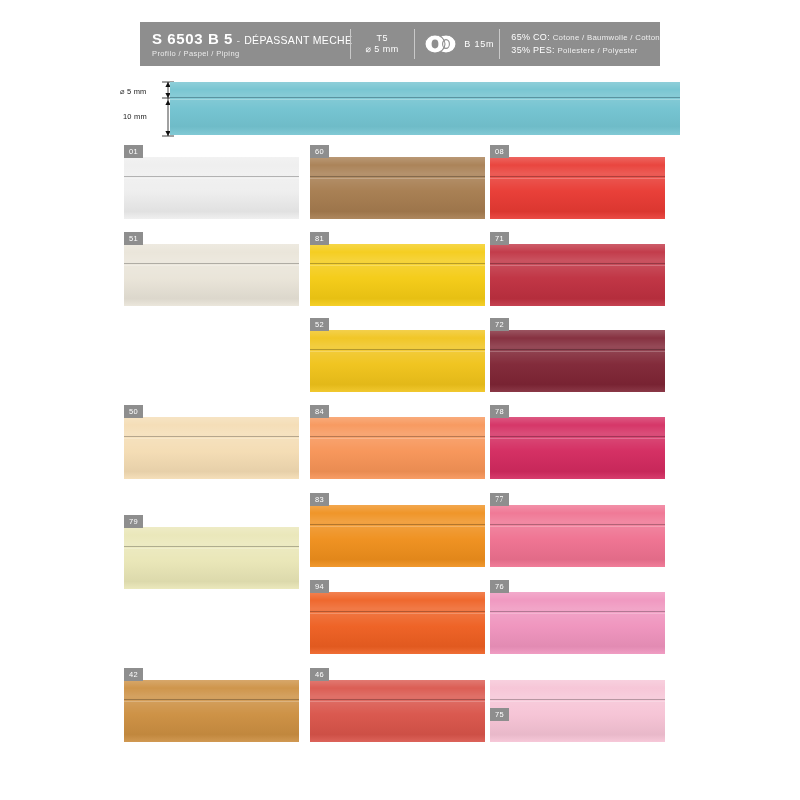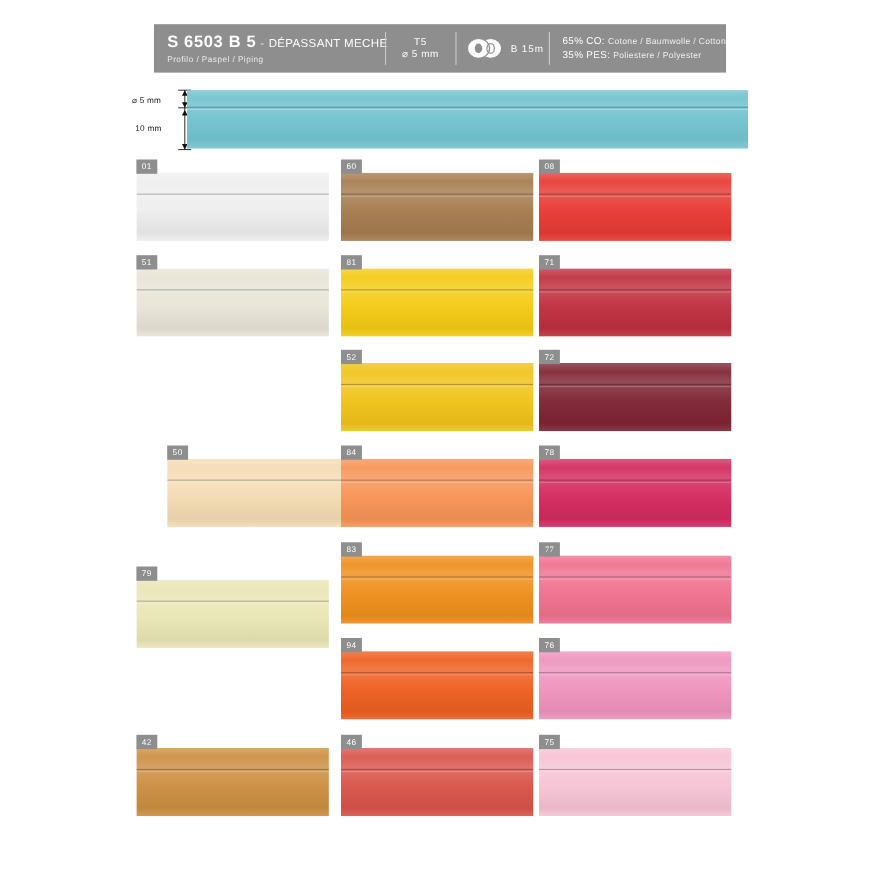--- a/index.html
+++ b/index.html
@@ -244,21 +244,21 @@
       </div>
       <div class="cell" style="left: 490px; top: 318px;">
         <div class="sw">
           <div class="base" style="background: rgb(127, 37, 53);"></div>
           <div class="sheen"></div>
           <div class="seamA" style="top: 19px;"></div>
           <div class="seamB" style="top: 21px;"></div>
         </div>
         <div class="badge" style="background: rgb(142, 142, 142);">72</div>
       </div>
-      <div class="cell" style="left: 124px; top: 405px; margin-left: 28px;">
+      <div class="cell" style="left: 124px; top: 405px;">
         <div class="sw">
           <div class="base" style="background: rgb(244, 220, 179);"></div>
           <div class="sheen"></div>
           <div class="seamA" style="top: 19px;"></div>
           <div class="seamB" style="top: 21px;"></div>
         </div>
         <div class="badge" style="background: rgb(142, 142, 142);">50</div>
       </div>
       <div class="cell" style="left: 310px; top: 405px;">
         <div class="sw">
@@ -341,17 +341,17 @@
         </div>
         <div class="badge" style="background: rgb(142, 142, 142);">46</div>
       </div>
       <div class="cell" style="left: 490px; top: 668px;">
         <div class="sw">
           <div class="base" style="background: rgb(246, 195, 213);"></div>
           <div class="sheen"></div>
           <div class="seamA" style="top: 19px;"></div>
           <div class="seamB" style="top: 21px;"></div>
         </div>
-        <div class="badge" style="background: rgb(142, 142, 142);">75</div>
+        <div class="badge" style="background: rgb(142, 142, 142); margin-top: 40px;">75</div>
       </div>
     </div>
 
 </div>
 
 </body></html>

